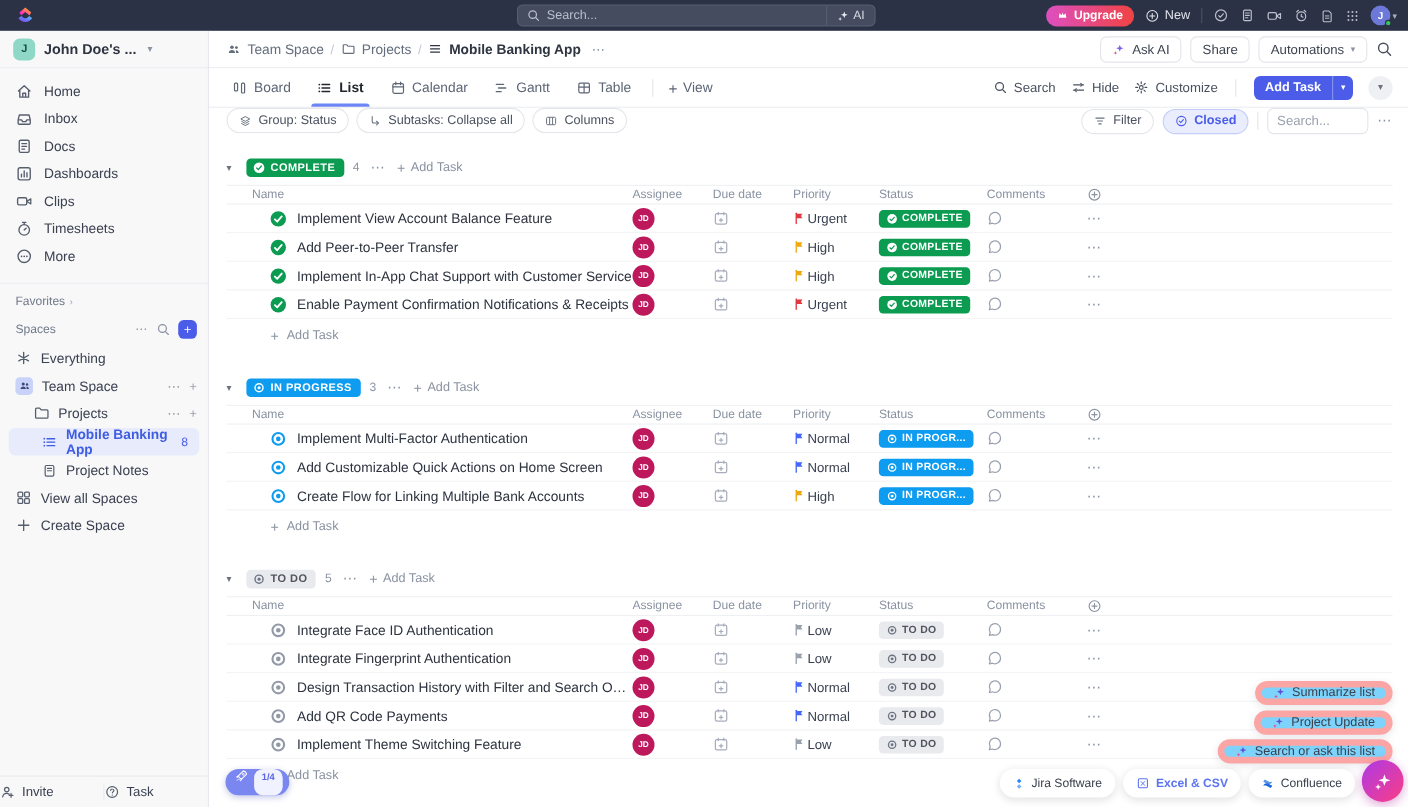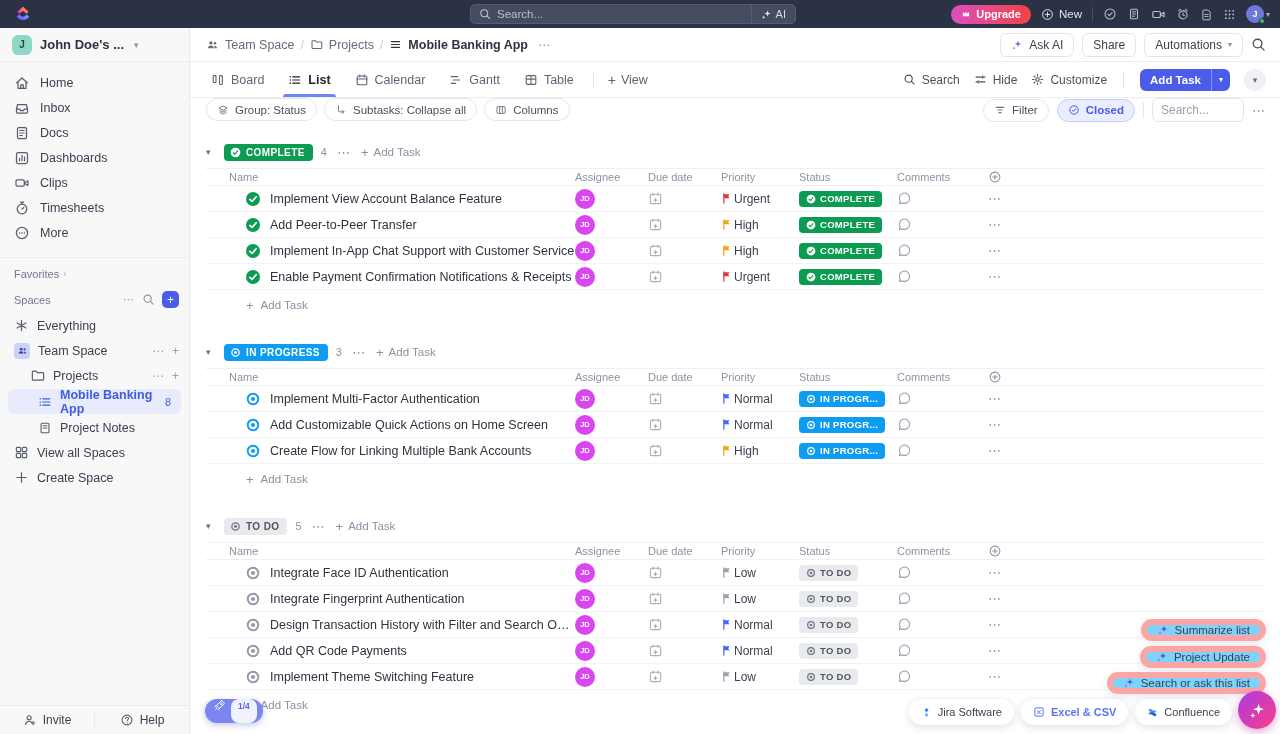--- a/index.html
+++ b/index.html
@@ -41,21 +41,21 @@
   .spaces-ctrl{margin-left:auto;display:flex;align-items:center;gap:7px;color:#8a93a2}
   .sp-plus{width:17px;height:17px;border-radius:5px;background:#4a5ce8;color:#fff;display:flex;align-items:center;justify-content:center;font-size:12px}
   .tree-item{height:25px;display:flex;align-items:center;gap:8px;padding:0 10px 0 14px;font-size:12.5px;color:#3a4150;cursor:pointer}
   .tree-item .ctrl{margin-left:auto;display:flex;gap:8px;color:#9aa1ad;font-size:12px}
   .lvl1{padding-left:30px}
   .sel-row{margin:1px 8px;height:25px;border-radius:6px;background:#e7ebfc;display:flex;align-items:center;gap:8px;padding-left:30px;font-size:12.5px;color:#3f5de0;font-weight:bold;cursor:pointer}
   .sel-row .cnt{margin-left:auto;padding-right:10px;color:#4a5ce8;font-weight:normal;font-size:11px}
   .lvl2{padding-left:38px}
   .people-chip{width:16px;height:16px;border-radius:4px;background:#c9d3fa;display:flex;align-items:center;justify-content:center}
   .side-bottom{margin-top:auto;height:29px;border-top:1px solid #e7e9ee;display:flex;align-items:stretch}
-  .side-bottom .half{flex:1;display:flex;align-items:center;justify-content:center;gap:6px;font-size:12px;color:#3a4150;cursor:pointer}
+  .side-bottom .half{flex:1;display:flex;align-items:center;gap:6px;font-size:12px;color:#3a4150;cursor:pointer}
   .side-bottom .vdiv{width:1px;background:#e7e9ee;margin:6px 0}
 
   
   .crumb-row{height:34px;display:flex;align-items:center;padding:0 14px 0 16px;border-bottom:1px solid #eceef1;gap:6px}
   .crumb{display:flex;align-items:center;gap:6px;font-size:12.5px;color:#646d7c;cursor:pointer}
   .crumb.current{color:#2e3440;font-weight:bold}
   .crumb-sep{color:#c3c8d2}
   .crumb-dots{color:#8a93a2;margin-left:4px;letter-spacing:1px}
   .crumb-actions{margin-left:auto;display:flex;align-items:center;gap:8px}
   .hbtn{display:flex;align-items:center;gap:6px;height:24px;padding:0 10px;border:1px solid #e3e5ea;border-radius:6px;background:#fff;font-size:12px;color:#3c4350;cursor:pointer}
@@ -95,21 +95,21 @@
   .gcount{font-size:11px;color:#8a93a2}
   .gdots{font-size:13px;color:#8a93a2;letter-spacing:1px;cursor:pointer;margin:0 2px}
   .gadd{font-size:11.5px;color:#8a93a2;cursor:pointer;display:flex;gap:5px;align-items:center}
   .thead,.trow{display:grid;grid-template-columns:1fr 73px 73px 78px 98px 79px 290px;align-items:center;margin:0 14px 0 16px}
   .thead{height:18px;border-top:1px solid #eef0f2;border-bottom:1px solid #eef0f2;color:#8a93a2;font-size:11px}
   .thead .name{padding-left:23px}
   .thead .pcol{display:flex;padding-left:12px}
   .trow{height:26px;border-bottom:1px solid #f2f3f5}
   .trow .name{padding-left:39px;display:flex;align-items:center;gap:9px;overflow:hidden}
   .tname{font-size:12.5px;color:#2d333f;white-space:nowrap;overflow:hidden;text-overflow:ellipsis;cursor:pointer}
-  .avatar-jd{width:20px;height:20px;border-radius:50%;background:#d946ef;color:#fff;font-size:7.5px;font-weight:bold;display:flex;align-items:center;justify-content:center;cursor:pointer}
+  .avatar-jd{width:20px;height:20px;border-radius:50%;background:#be185d;color:#fff;font-size:7.5px;font-weight:bold;display:flex;align-items:center;justify-content:center;cursor:pointer}
   .prio{display:flex;align-items:center;gap:0}
   .plabel{font-size:12px;color:#3a4150}
   .spill{display:inline-flex;align-items:center;gap:4px;padding:2.5px 7px;border-radius:4px;font-size:9.5px;font-weight:bold;letter-spacing:.3px;cursor:pointer}
   .rowdots{color:#8a93a2;font-size:13px;letter-spacing:1px;padding-left:12px;cursor:pointer}
   .addrow{display:flex;align-items:center;gap:7px;height:26px;margin:2px 14px 0 16px;padding-left:40px;font-size:11.5px;color:#8a93a2;cursor:pointer}
 
   
   .fpill{position:absolute;right:14px;display:flex;align-items:center;gap:6px;height:22px;background:#7dd3fc;border:6px solid #fca5a5;border-radius:12px;padding:0 10px;font-size:11.5px;color:#3a404d;box-shadow:0 2px 8px rgba(25,30,60,.1);cursor:pointer;z-index:10}
   .int-row{position:absolute;right:48px;bottom:9px;display:flex;align-items:flex-end;gap:7px;z-index:10}
   .ipill{display:flex;align-items:center;gap:6px;height:26px;background:#fff;border-radius:13px;padding:0 12px;font-size:11px;color:#3a404d;box-shadow:0 2px 8px rgba(25,30,60,.14);cursor:pointer}
@@ -379,21 +379,21 @@
           </svg>
         <span>Invite</span>
       </span>
       <span class="vdiv"></span>
       <span class="half">
         <svg width="14" height="14" viewBox="0 0 16 16">
             <circle cx="8" cy="8" r="5.6" stroke="#565e6d" stroke-width="1.25" fill="none"></circle>
             <path d="M6.3 6.4c.2-1 1-1.6 1.9-1.5.9 0 1.6.7 1.6 1.5 0 1.1-1.6 1.3-1.6 2.5" stroke="#565e6d" stroke-width="1.2" fill="none" stroke-linecap="round"></path>
             <circle cx="8.1" cy="11.2" r=".7" fill="#565e6d"></circle>
           </svg>
-        <span>Help</span>
+        <span>Task</span>
       </span>
     </div>
   </div>
 
   <div class="main">
 
     <div class="crumb-row">
       <span class="crumb">
         <svg width="13" height="13" viewBox="0 0 16 16">
             <g fill="#646d7c">

